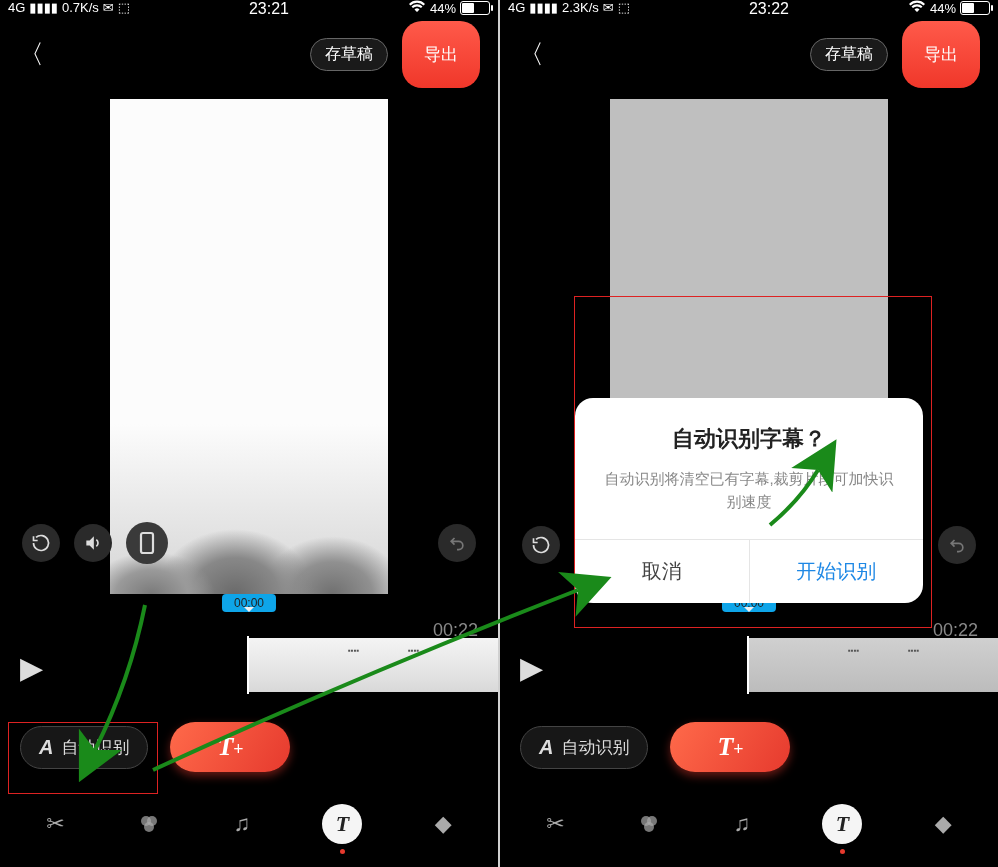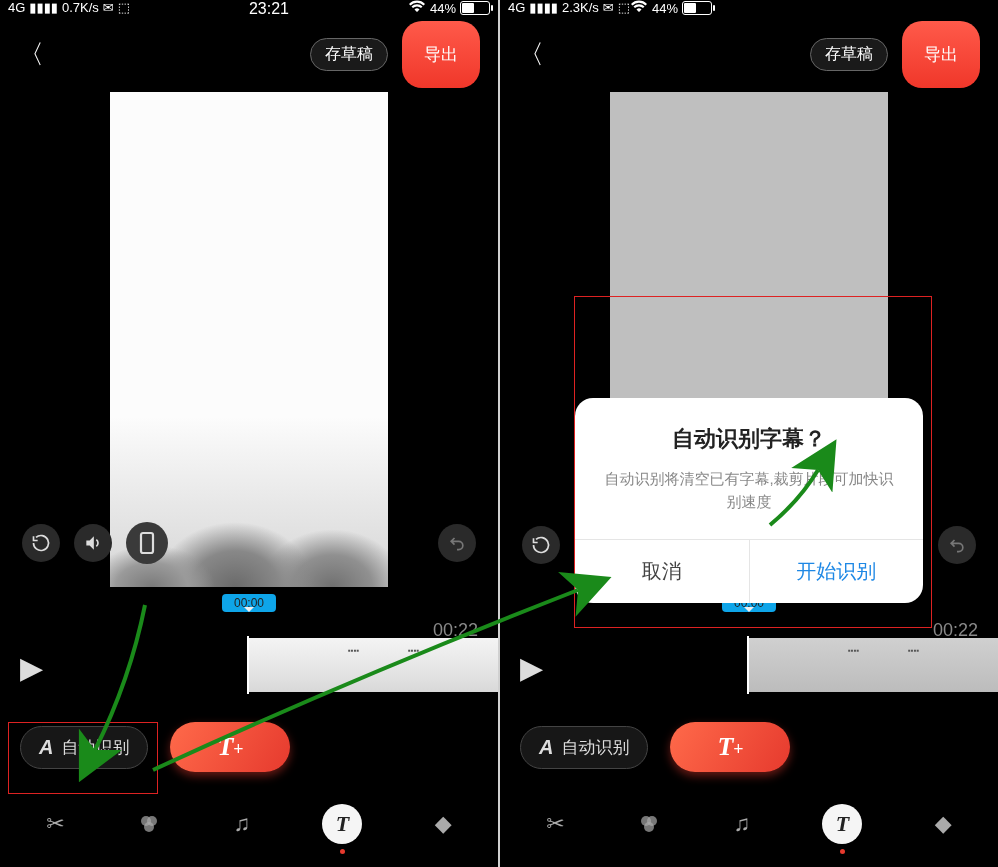--- a/index.html
+++ b/index.html
@@ -53,21 +53,21 @@
     background:#1a1a1a;
   }
   .export-btn {
     background: linear-gradient(180deg,#ff5a4a,#f0372a);
     color:#fff; border-radius:20px; padding:22px 22px; font-size:17px; font-weight:500;
   }
   .preview-area {
     position:relative;
     height: 510px;
     display:flex;
-    align-items:center;
+    align-items:flex-end;
     justify-content:center;
   }
   .canvas {
     width: 278px;
     height: 495px;
     background: #fcfcfc;
     position:relative;
     overflow:hidden;
   }
   .canvas-grey { background:#bfbfbf; }
@@ -266,20 +266,21 @@
 
 <div class="phone">
   <div class="status-bar">
     <div class="status-left">
       <span>4G</span>
       <span>▮▮▮▮</span>
       <span>2.3K/s</span>
       <span>✉</span>
       <span>⬚</span>
     </div>
+    <div class="status-center">23:22</div>
     <div class="status-right">
       <span>
         <svg width="18" height="13" viewBox="0 0 18 13">
             <path d="M9 12 L6.5 9.5 a3.5 3.5 0 0 1 5 0 Z M3.5 6.5 a8 8 0 0 1 11 0 l-1.5 1.5 a6 6 0 0 0 -8 0 Z M1 4 a11 11 0 0 1 16 0 l-1.5 1.5 a9 9 0 0 0 -13 0 Z" fill="#fff"></path>
           </svg>
       </span>
       <span>44%</span>
       <span class="battery-icon">
           <span class="battery-fill"></span>
         </span>

